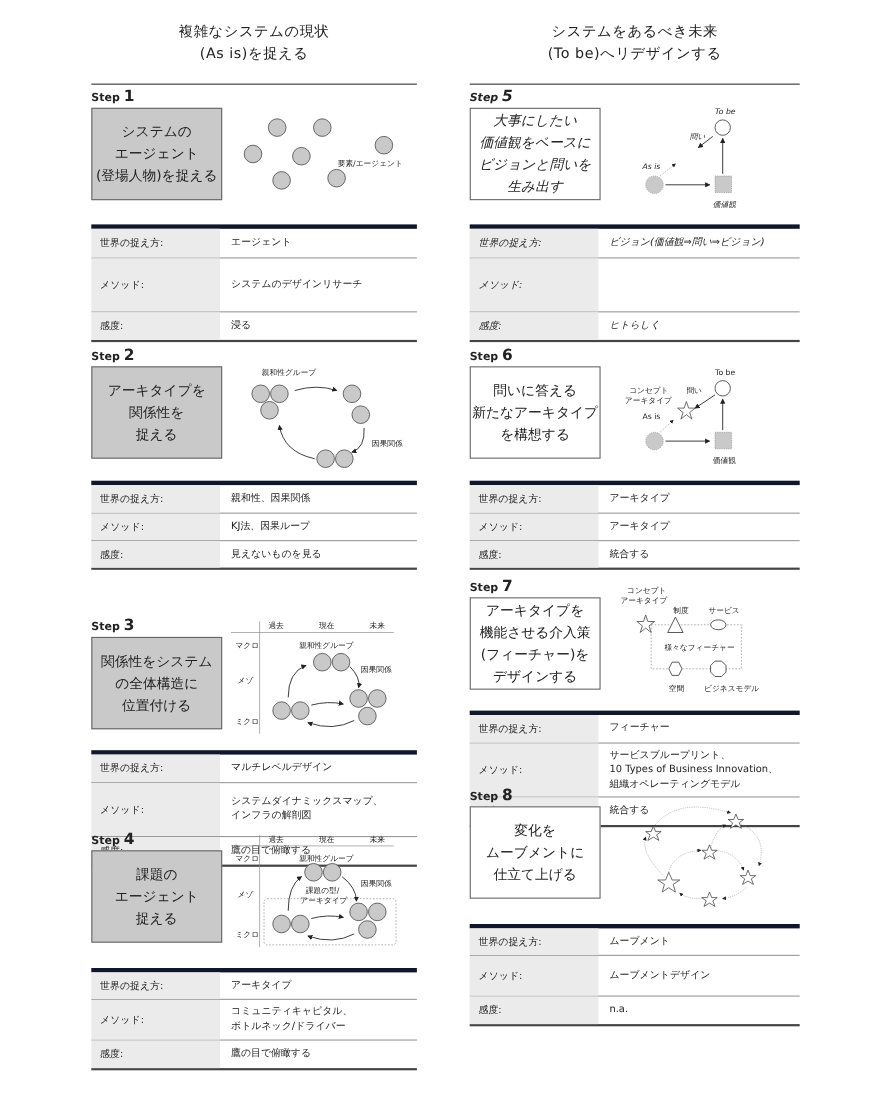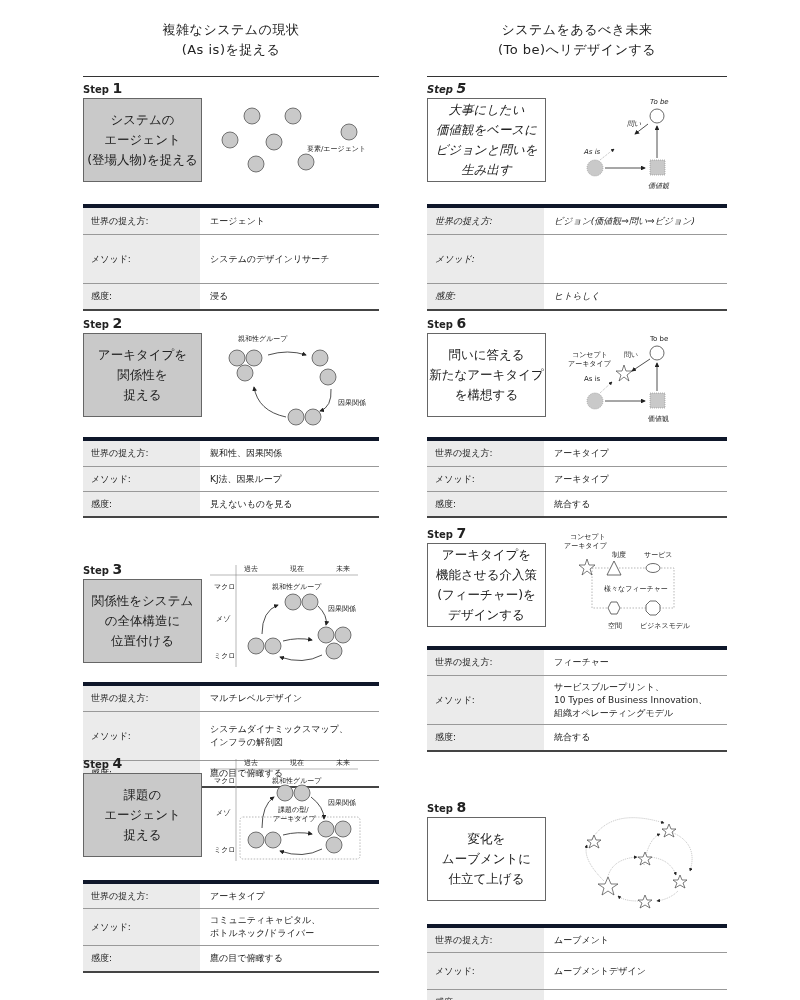--- a/index.html
+++ b/index.html
@@ -356,21 +356,21 @@
 10 Types of Business Innovation、
 組織オペレーティングモデル</div>
         </div>
       <div class="row" style="height:25px;">
           <div class="k">感度:</div>
           <div class="v">統合する</div>
         </div>
     </div>
   </div>
 
-  <div class="step" style="top:799px;">
+  <div class="step" style="top:715px;">
     <div class="step-label"><span>Step</span> <span class="num">8</span></div>
     <div class="step-box white">変化を
 ムーブメントに
 仕立て上げる</div>
     <div class="diagram" style="top:0;height:110px;">
       <svg viewBox="0 0 175 110">
         <defs>
             <marker id="ah8" markerWidth="6" markerHeight="6" refX="5" refY="3" orient="auto">
               <path d="M0,0 L6,3 L0,6 z" fill="#222"></path>
             </marker>

